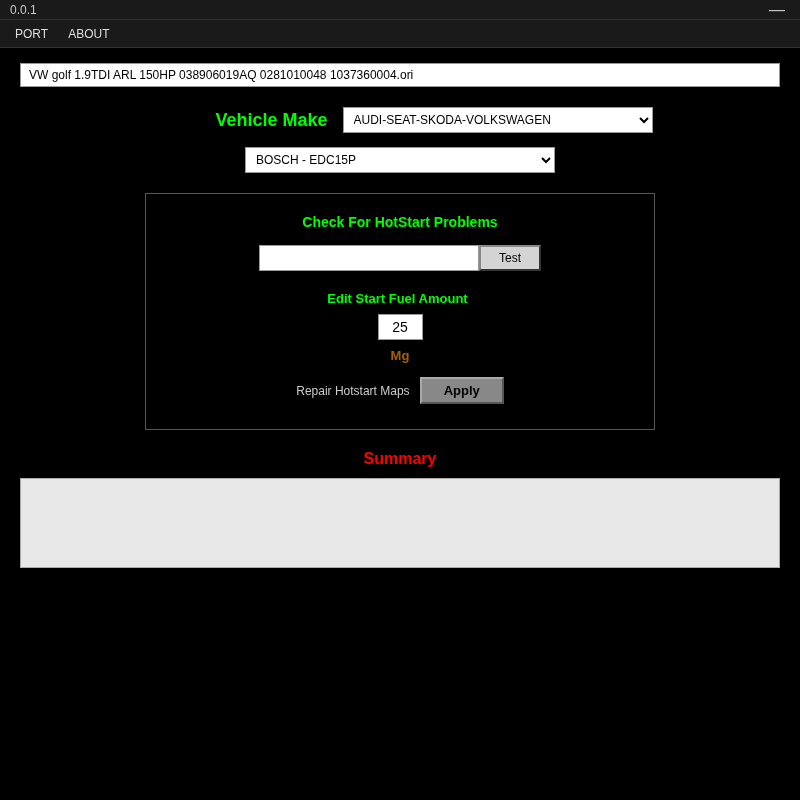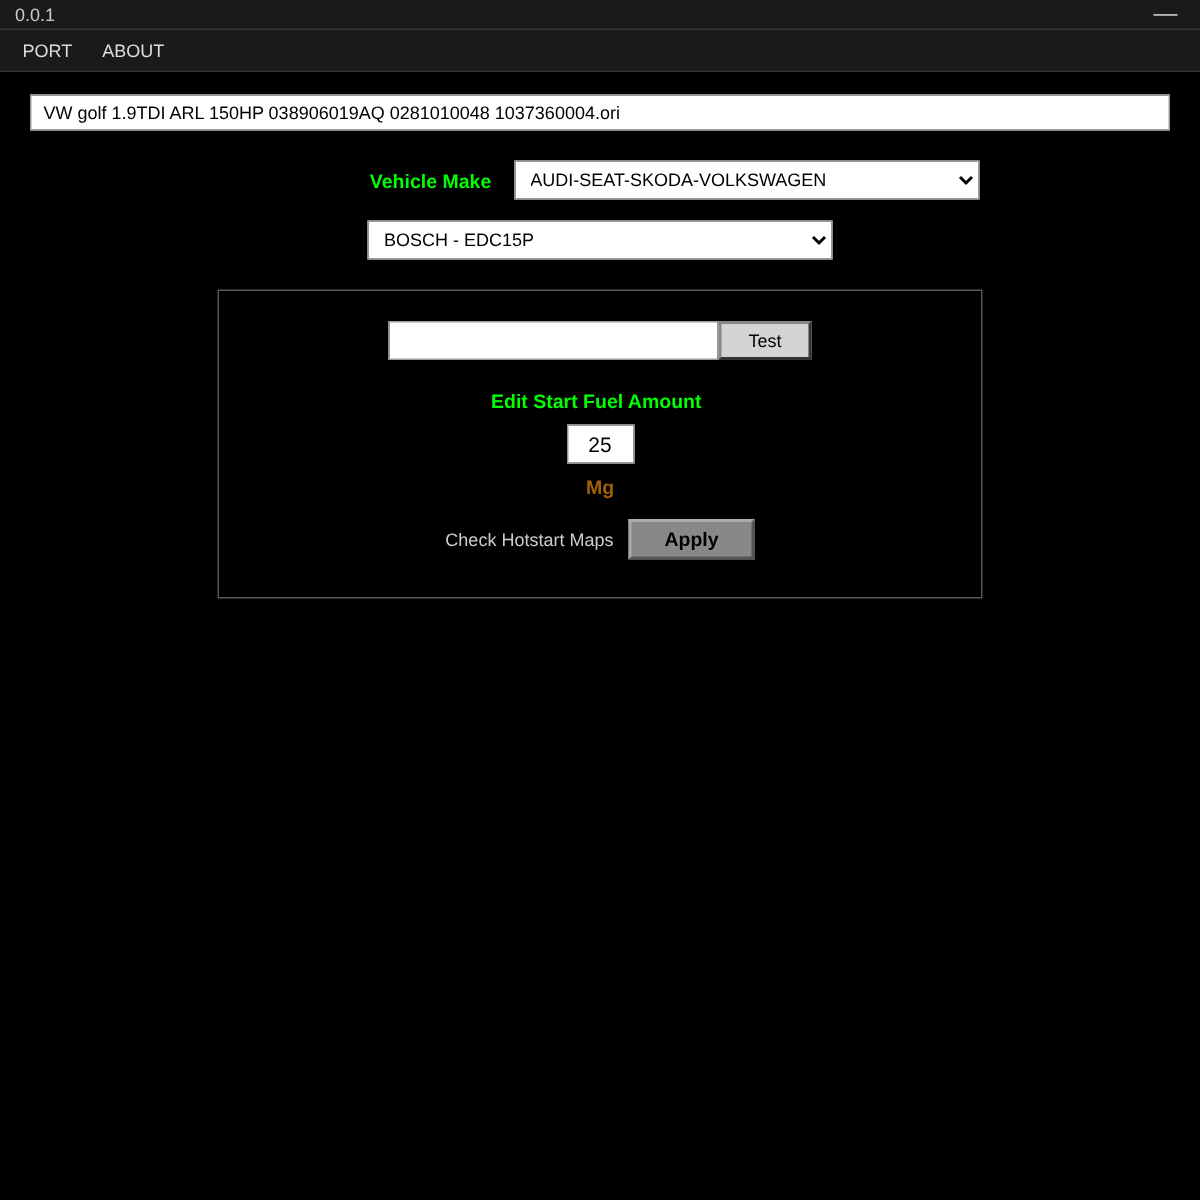--- a/index.html
+++ b/index.html
@@ -76,21 +76,21 @@
     
     .form-row {
       display: flex;
       align-items: center;
       margin-bottom: 14px;
       justify-content: center;
     }
 
     .form-label {
       color: #00ff00;
-      font-size: 13px;
+      font-size: 18px;
       font-weight: bold;
       width: 180px;
       text-align: right;
       margin-right: 15px;
     }
 
     .form-select {
       background: #fff;
       border: 1px solid #999;
       padding: 4px 6px;
@@ -243,33 +243,38 @@
   </div>
 
   <div class="form-row">
     <select class="form-select">
       <option value="BOSCH - EDC15P">BOSCH - EDC15P</option>
     </select>
   </div>
 
   <div class="hotstart-box">
 
+    <div class="hotstart-title">Check For HotStart Problems</div>
 
     <div class="hotstart-check-row">
       <input class="hotstart-input" type="text" style="">
       <button class="test-button">Test</button>
     </div>
 
     <div class="fuel-row">
       <span class="fuel-label">Edit Start Fuel Amount</span>
       <input class="fuel-value" type="text" value="25" style="">
       <span class="fuel-unit">Mg</span>
     </div>
 
     <div class="repair-row">
-      <span class="repair-label">Check Hotstart Maps</span>
+      <span class="repair-label">Repair Hotstart Maps</span>
       <button class="apply-button">Apply</button>
     </div>
 
   </div>
 
+  <div class="summary-section">
+    <div class="summary-title">Summary</div>
+    <div class="summary-box"></div>
+  </div>
 
 </div>
 
 </body></html>

